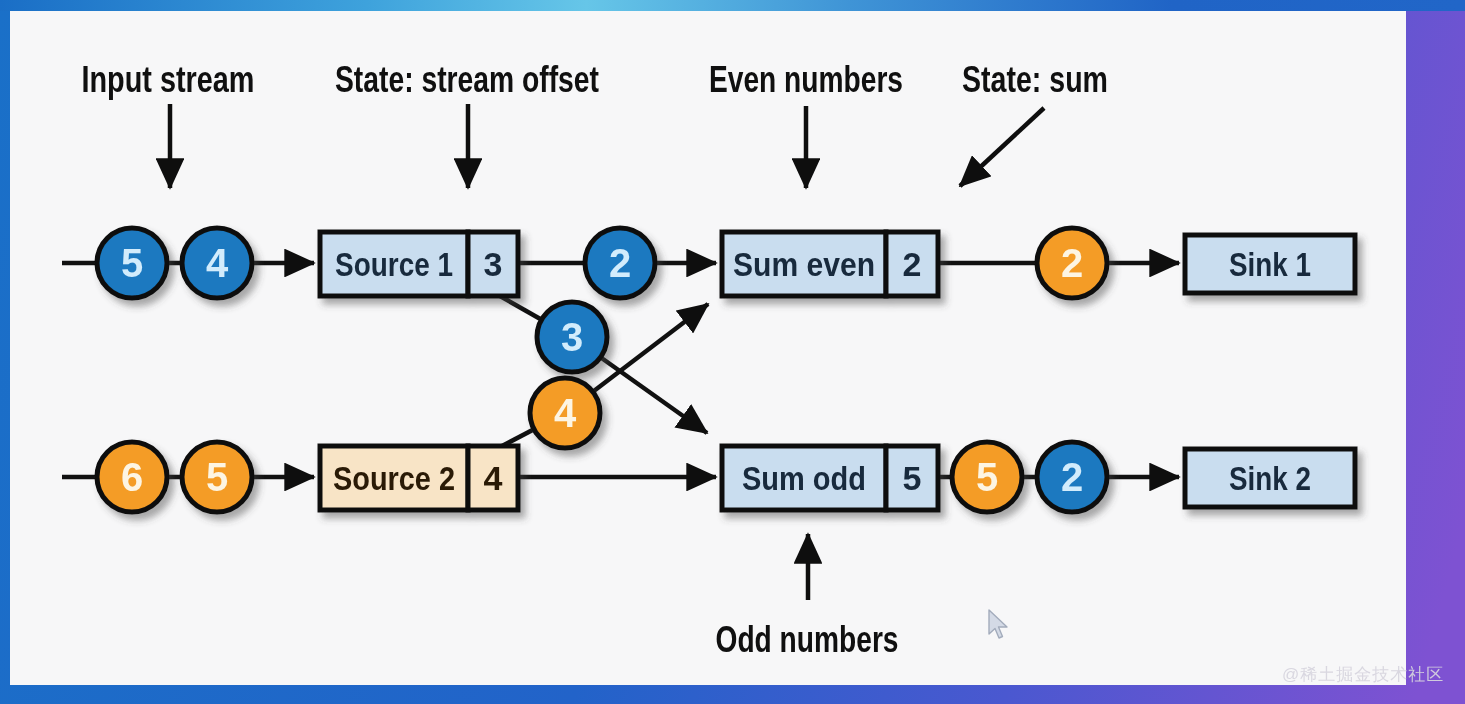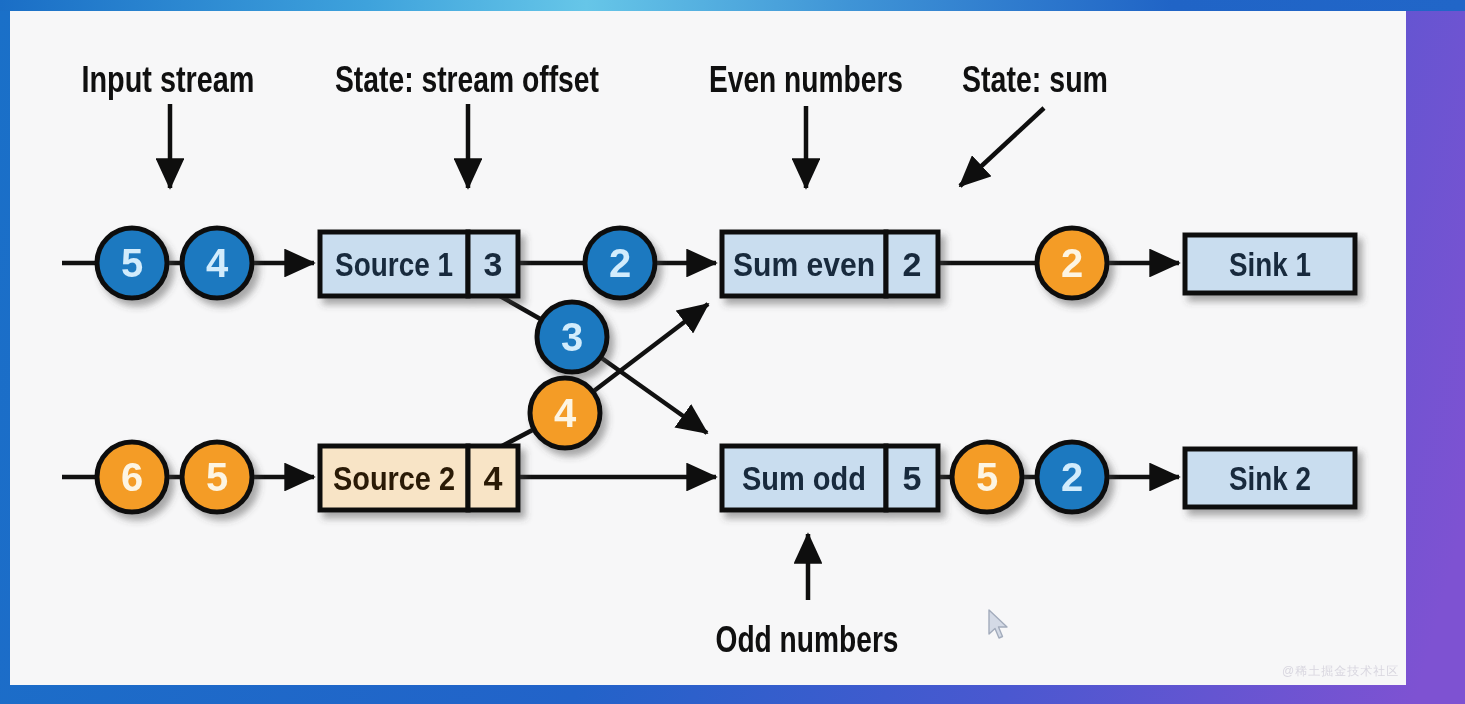--- a/index.html
+++ b/index.html
@@ -17,21 +17,21 @@
     background:#f7f7f8;
   }
   svg text{font-family:"Liberation Sans",sans-serif;}
   .lbl{fill:#101010;font-weight:600;}
   .boxtxt{fill:#182a3d;font-weight:600;}
   .beigetxt{fill:#2a1a06;font-weight:600;}
   .bluetok{fill:#d2ecfc;font-weight:600;}
   .orangetok{fill:#fdf5e3;font-weight:600;}
   .watermark{
     position:absolute;left:1282px;top:663px;z-index:6;
-    font-size:12px;color:rgba(214,212,222,.93);letter-spacing:1px;white-space:nowrap;
+    font-size:17px;color:rgba(214,212,222,.93);letter-spacing:1px;white-space:nowrap;
   }
   .cursor{position:absolute;left:987px;top:609px;z-index:7;opacity:.8;}
 </style>
 </head>
 <body>
 
 <div class="screen">
   <div class="top-strip"></div>
 
   <div class="canvas">

